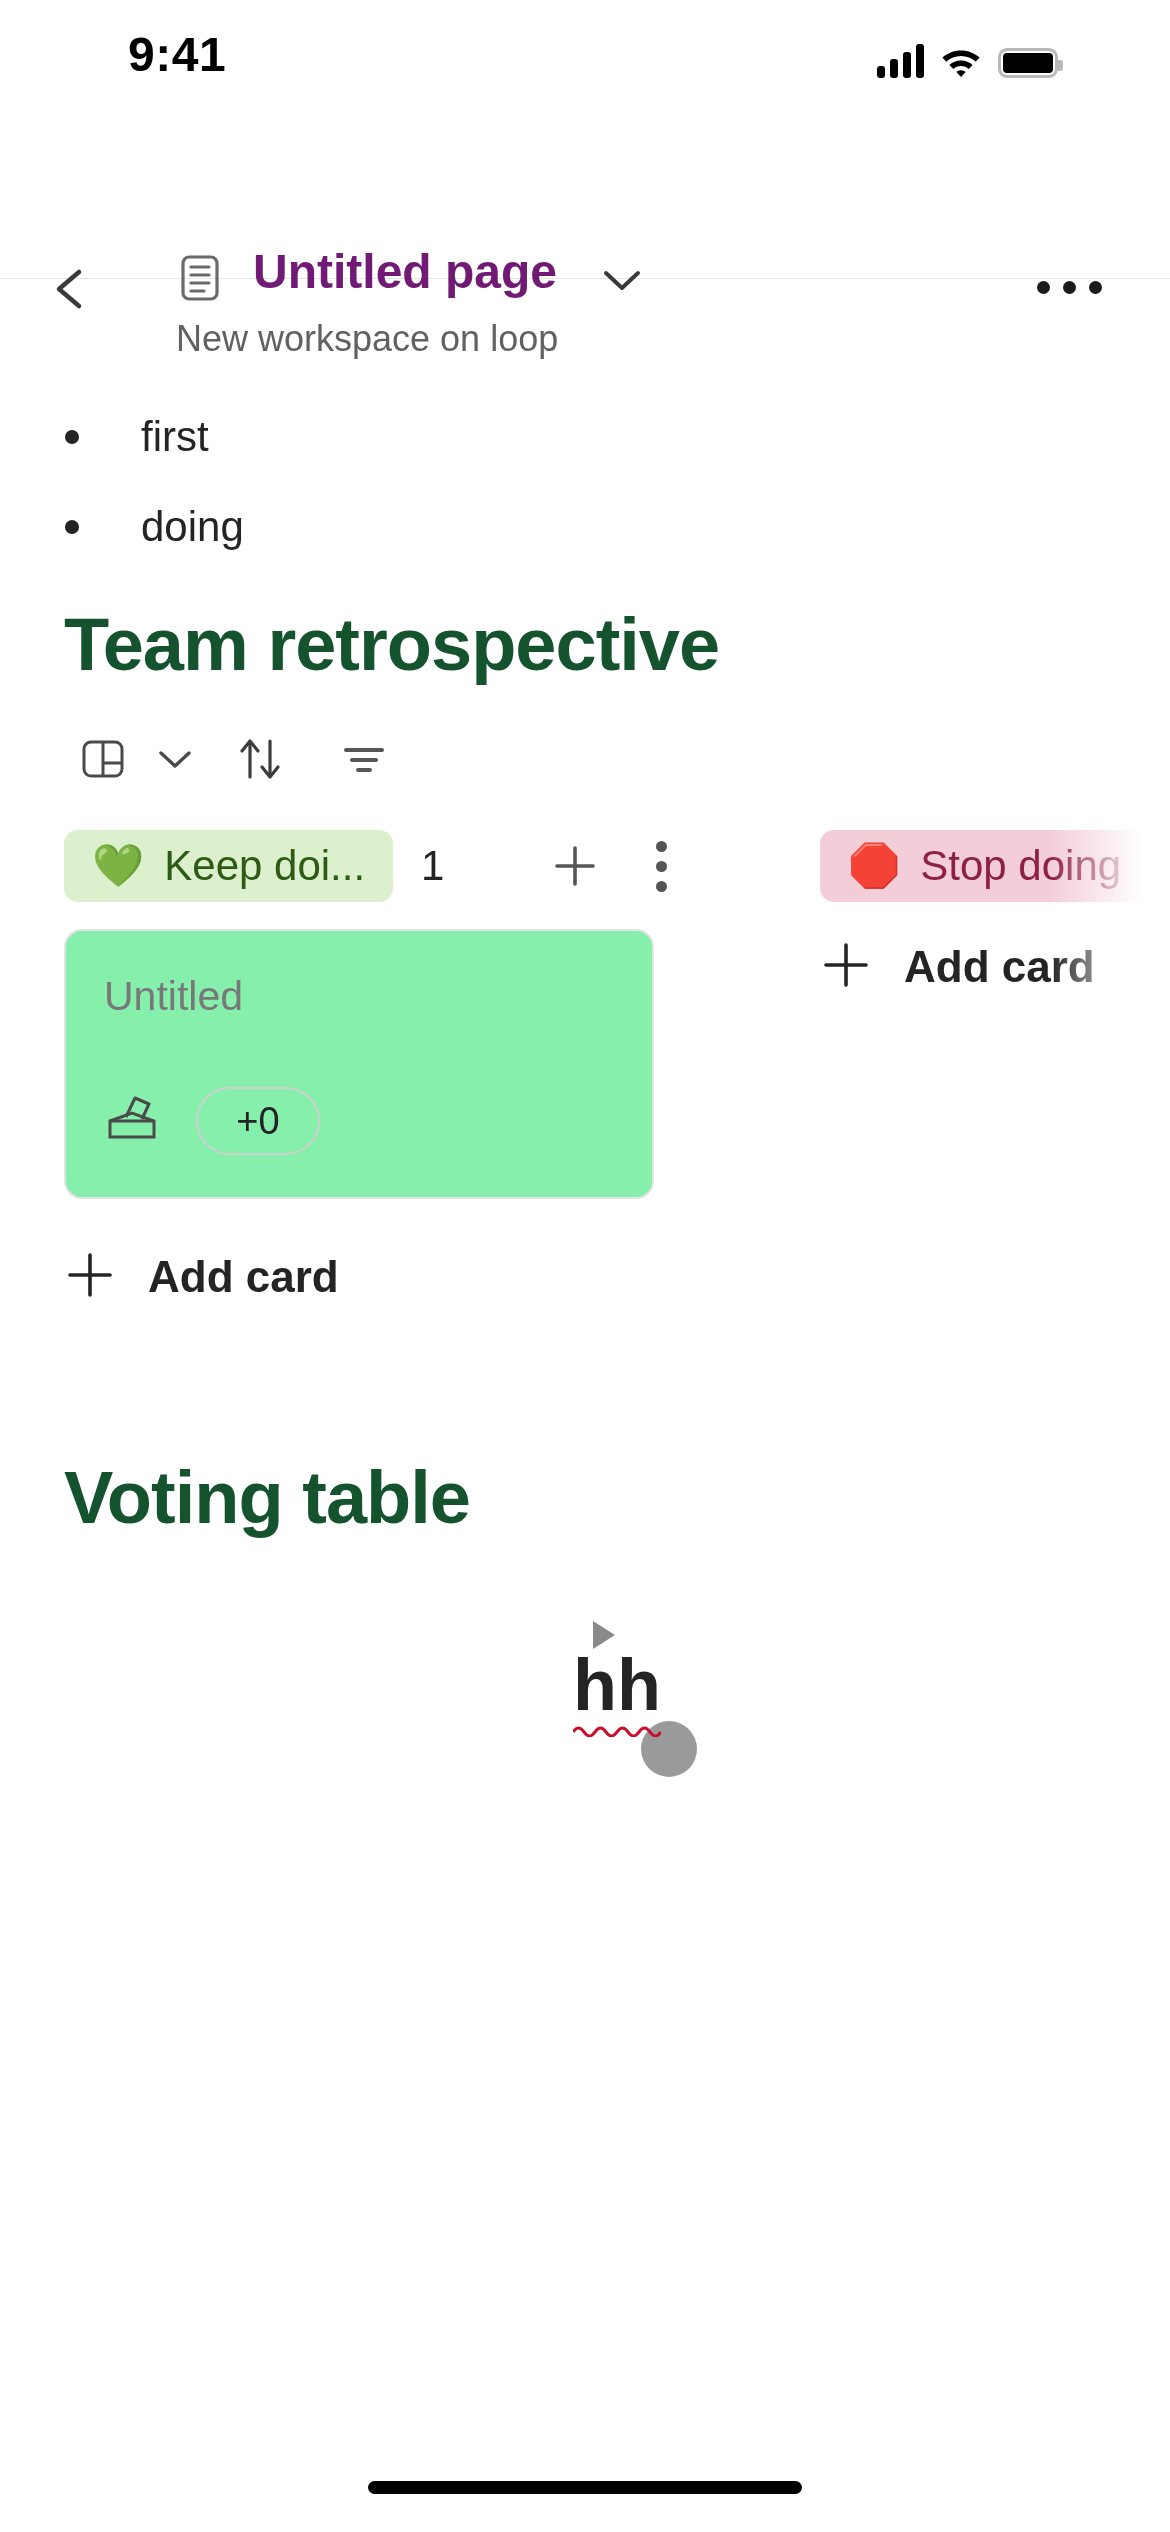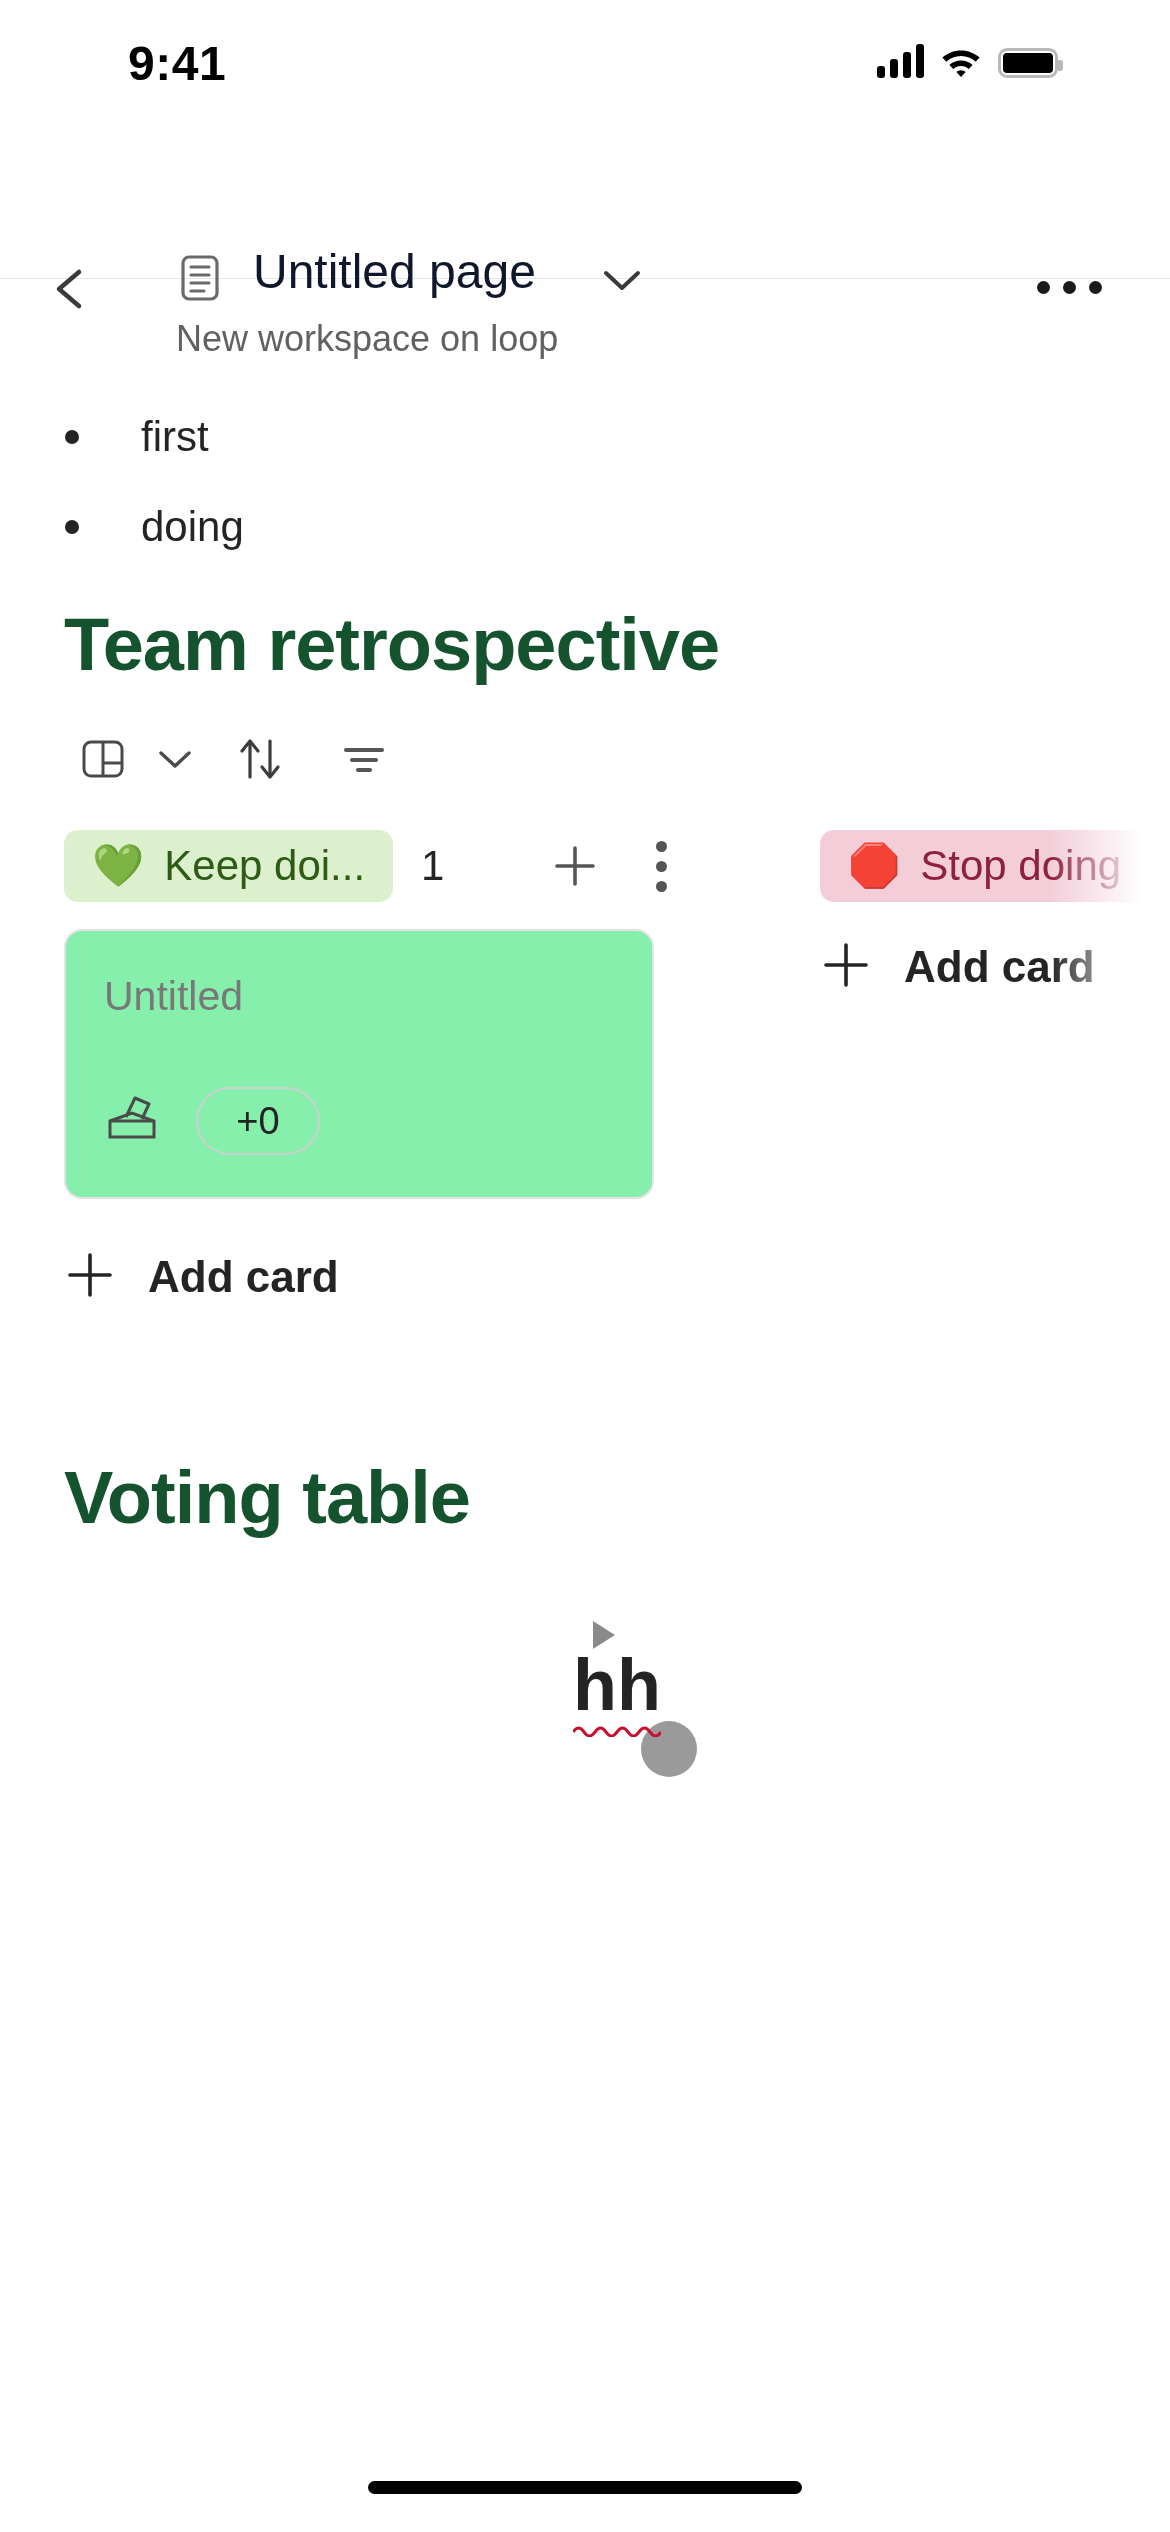--- a/index.html
+++ b/index.html
@@ -10,21 +10,21 @@
     -webkit-font-smoothing:antialiased;
     overflow:hidden;
   }
   #screen { position:relative; width:1170px; height:2532px; background:#fff; }
 
   
   .statusbar {
     position:absolute; top:0; left:0; width:1170px; height:96px;
   }
   .sb-time {
-    position:absolute; left:128px; top:36px;
+    position:absolute; left:128px; top:27px;
     font-size:48px; font-weight:700; color:#000;
     letter-spacing:0.5px;
   }
   .sb-right {
     position:absolute; right:112px; top:38px;
     display:flex; align-items:flex-end; gap:16px; height:40px;
   }
   .bars { display:flex; align-items:flex-end; gap:5px; height:34px; }
   .bars i { display:block; width:8px; background:#000; border-radius:3px; }
   .bars i:nth-child(1){ height:12px; }
@@ -48,21 +48,21 @@
     position:absolute; top:96px; left:0; width:1170px; height:183px;
     border-bottom:1px solid #e6e6e6; background:#fff;
   }
   .back-chevron {
     position:absolute; left:48px; top:170px;
     width:46px; height:46px;
   }
   .doc-icon { position:absolute; left:180px; top:158px; }
   .page-title {
     position:absolute; left:253px; top:148px;
-    font-size:48px; color:#0f172a; font-weight:400;
+    font-size:48px; color:#701a75; font-weight:700;
     white-space:nowrap;
   }
   .title-chevron { position:absolute; left:600px; top:170px; }
   .workspace-sub {
     position:absolute; left:176px; top:222px;
     font-size:36px; color:#616161; white-space:nowrap;
   }
   .more-dots {
     position:absolute; right:68px; top:185px;
     display:flex; gap:13px;

